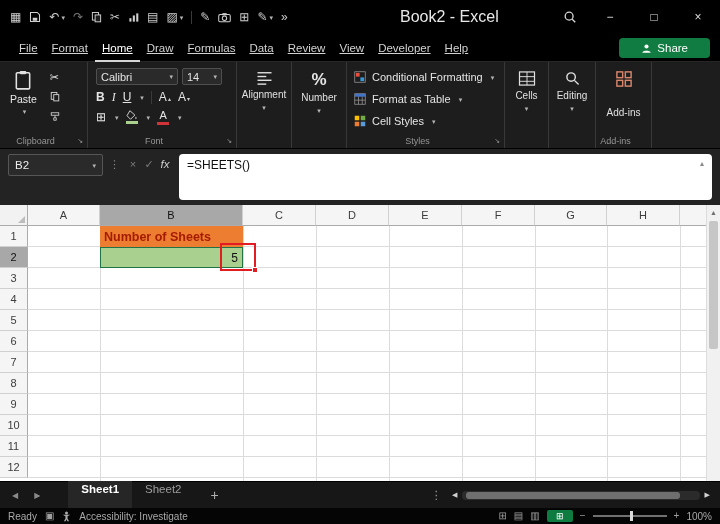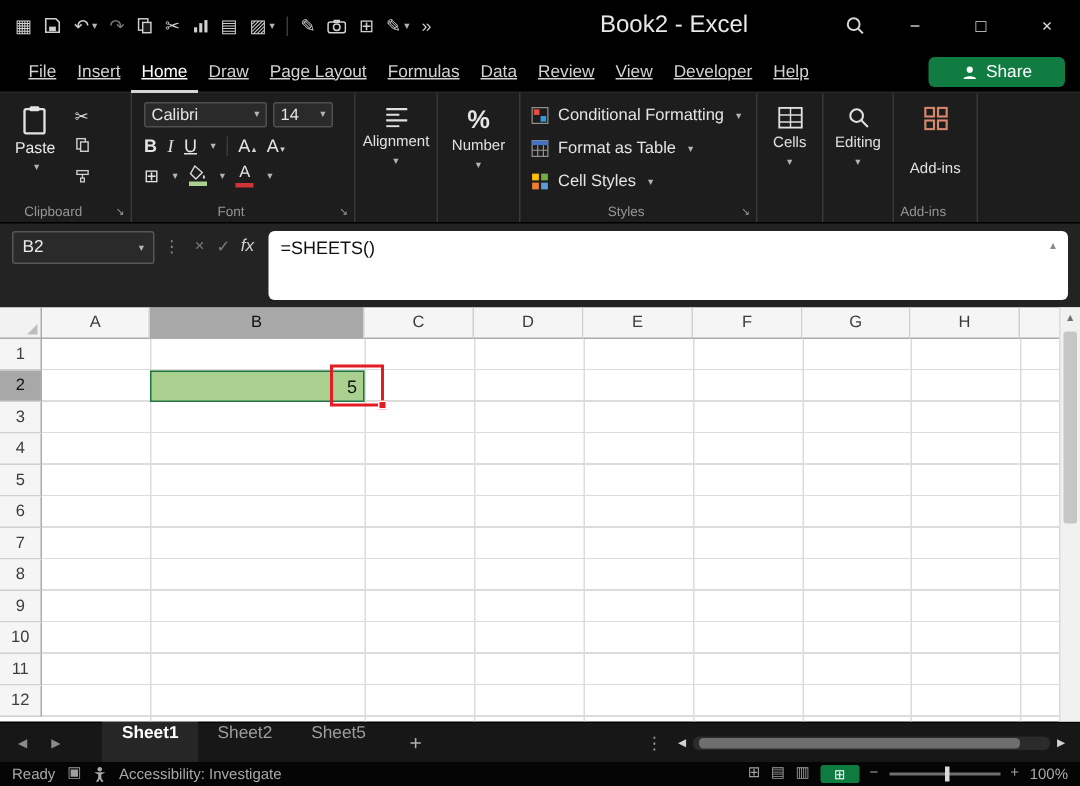--- a/index.html
+++ b/index.html
@@ -189,24 +189,23 @@
           </svg>
       </span>
       <span class="winbtn">−</span>
       <span class="winbtn">□</span>
       <span class="winbtn">×</span>
     </div>
   </div>
 
   <div class="menubar">
     <span class="menu-item">File</span>
-    <span class="menu-item">Insert</span>
+    <span class="menu-item">Format</span>
     <span class="menu-item active">Home</span>
     <span class="menu-item">Draw</span>
-    <span class="menu-item">Page Layout</span>
     <span class="menu-item">Formulas</span>
     <span class="menu-item">Data</span>
     <span class="menu-item">Review</span>
     <span class="menu-item">View</span>
     <span class="menu-item">Developer</span>
     <span class="menu-item">Help</span>
     <div class="share-btn">
       <svg width="11" height="11" viewBox="0 0 16 16">
           <circle cx="8" cy="5" r="3" fill="#fff"></circle>
           <path d="M2 14c0-3.5 12-3.5 12 0z" fill="#fff"></path>
@@ -428,40 +427,40 @@
     <div class="grid-body">
       <div class="vl" style="left:72px"></div>
       <div class="vl" style="left:215px"></div>
       <div class="vl" style="left:288px"></div>
       <div class="vl" style="left:361px"></div>
       <div class="vl" style="left:434px"></div>
       <div class="vl" style="left:507px"></div>
       <div class="vl" style="left:579px"></div>
       <div class="vl" style="left:652px"></div>
 
+      <div class="cell-b1">Number of Sheets</div>
       <div class="cell-b2">5</div>
 
       <div class="red-box">
         <span class="red-handle"></span>
       </div>
     </div>
 
     <div class="vscroll">
       <div class="vs-up">▲</div>
       <div class="vs-thumb"></div>
     </div>
   </div>
 
   <div class="tabbar">
     <span class="tb-nav n1">◀</span>
     <span class="tb-nav n2">▶</span>
     <div class="tabs">
       <span class="sheet-tab active">Sheet1</span>
       <span class="sheet-tab">Sheet2</span>
-      <span class="sheet-tab">Sheet5</span>
     </div>
     <span class="add-sheet">+</span>
     <span class="tb-dots">⋮</span>
     <div class="hscroll">
       <span class="hs-arrow">◀</span>
       <div class="hs-track">
         <div class="hs-thumb"></div>
       </div>
       <span class="hs-arrow">▶</span>
     </div>

